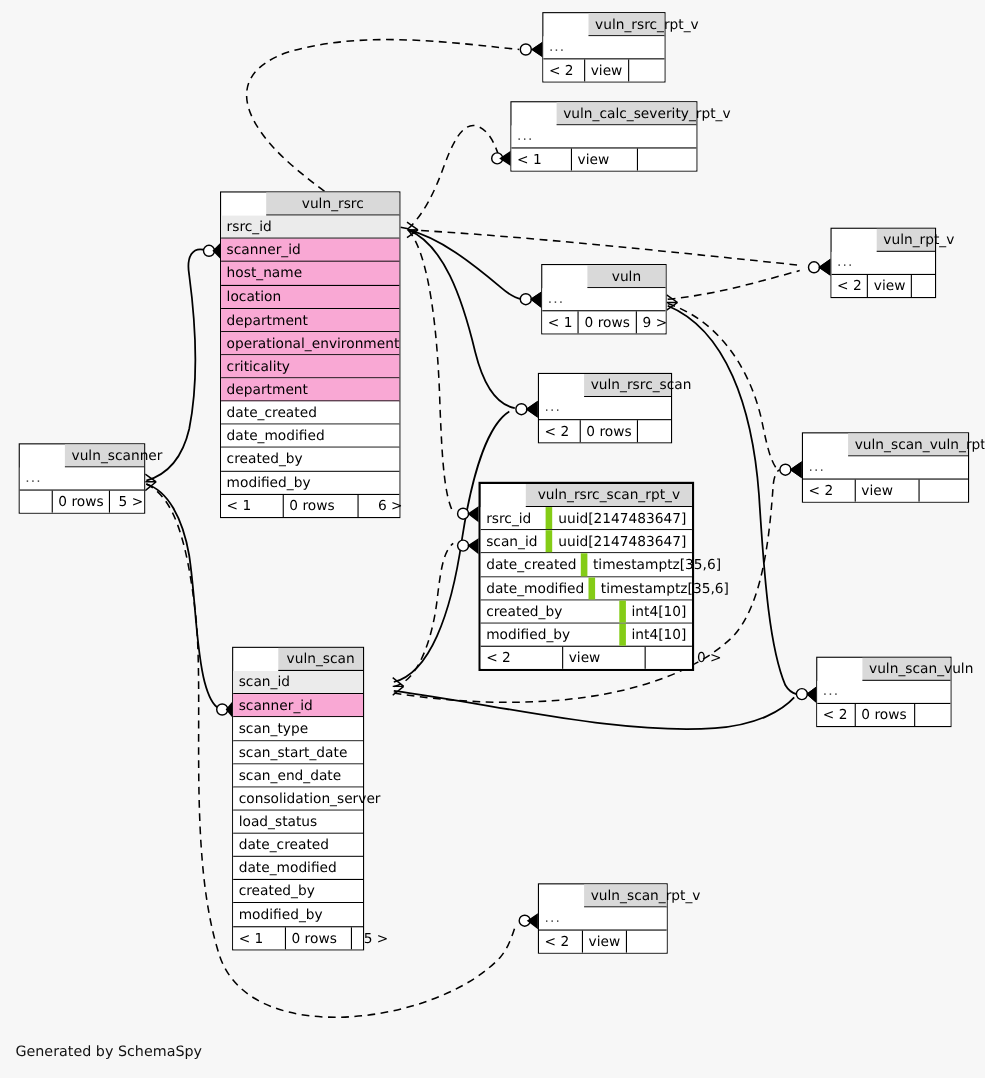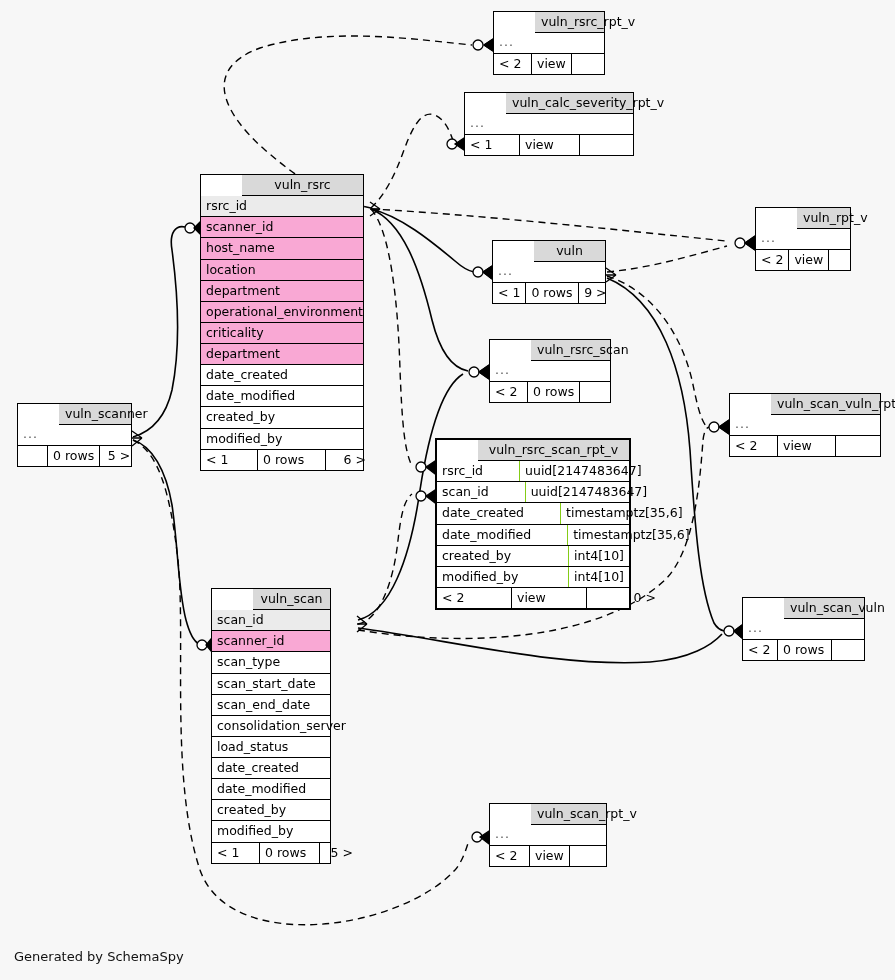--- a/index.html
+++ b/index.html
@@ -69,23 +69,22 @@
     background: #f9a8d4;
   }
   .col-name {
     padding: 3px 4px 4px 5px;
     white-space: nowrap;
     flex: 1 1 auto;
   }
   .col-type {
     padding: 3px 5px 4px 5px;
     white-space: nowrap;
-    border-left: 1px solid #84cc16;
+    border-left: 6px solid #84cc16;
     flex: 0 0 auto;
-    margin-left: 32px;
   }
   .col-ellipsis {
     padding: 2px 4px 5px 5px;
     color: #555555;
     letter-spacing: 1px;
   }
 
   .tbl-footer {
     display: flex;
     border-top: 1px solid #000000;

